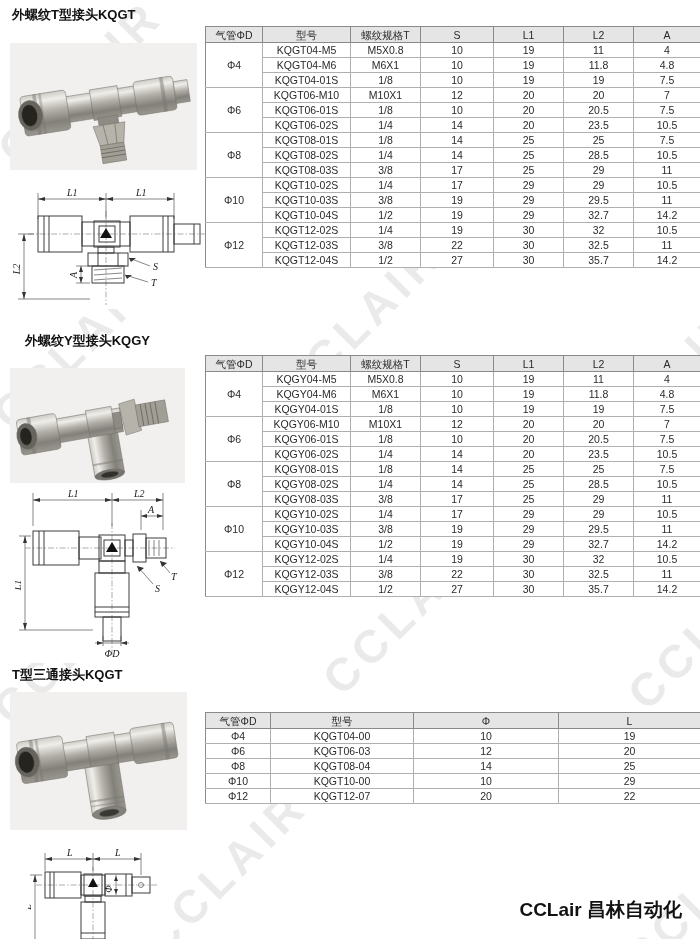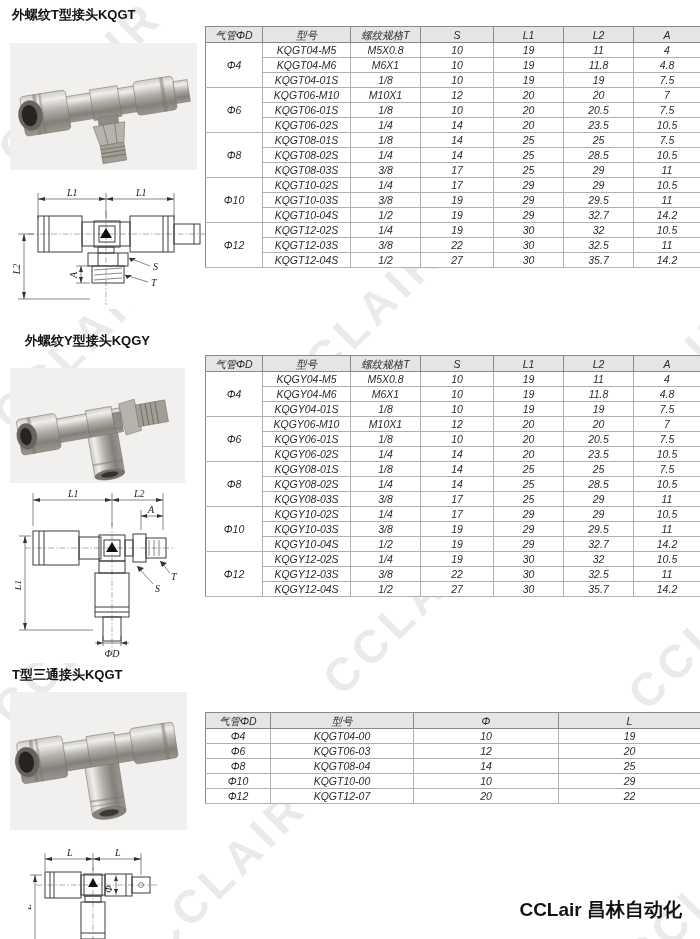--- a/index.html
+++ b/index.html
@@ -11,21 +11,21 @@
   .sec-title{position:absolute;font-size:13px;font-weight:bold;color:#111;white-space:nowrap;}
   .photo{position:absolute;background:#f1f0ee;}
   .photo svg,.drawing svg{display:block;width:100%;height:100%;}
   .drawing{position:absolute;background:#fff;}
   table.spec{position:absolute;width:495px;border-collapse:collapse;table-layout:fixed;
              font-size:10.5px;color:#2a2a2a;}
   table.spec th{background:#e5e5e5;border:1px solid #8a8a8a;font-weight:normal;
                 height:15px;padding:0;line-height:14px;}
   table.spec td{border:1px solid #b0b0b0;border-left:1px solid #8a8a8a;text-align:center;
                 height:14px;padding:0;line-height:13px;background:#fff;}
-  table.spec{border:1px solid #8a8a8a;font-style:italic;}
+  table.spec{border:1px solid #8a8a8a;}
   table.spec tr.group-start td{border-top:1px solid #8a8a8a;}
   .footer{position:absolute;top:897px;right:18px;font-size:19px;font-weight:bold;color:#111;}
   .dwg-line{stroke:#3c3c3c;stroke-width:1;fill:none;}
   .dwg-thin{stroke:#555;stroke-width:0.7;fill:none;}
   .dwg-center{stroke:#777;stroke-width:0.6;stroke-dasharray:6 2 1.5 2;fill:none;}
   .dwg-txt{font-size:10px;font-style:italic;fill:#222;font-family:"Liberation Serif",serif;}
   .metal{stroke:#6f6d67;stroke-width:0.5;}
 </style>
 </head>
 <body>

